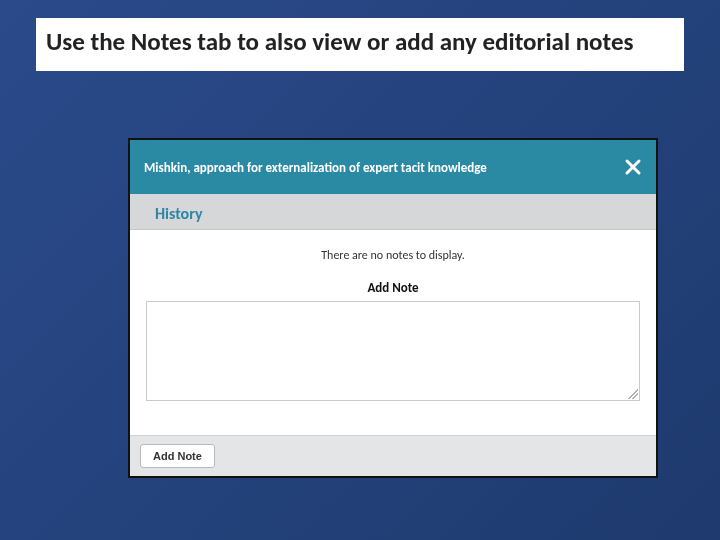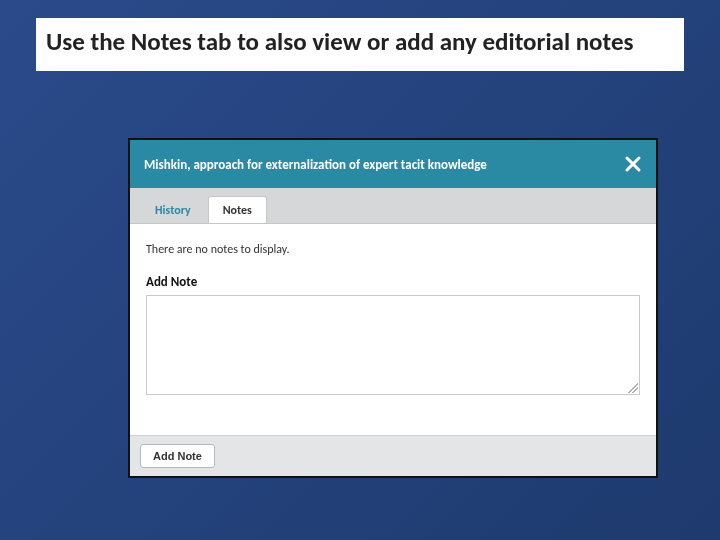--- a/index.html
+++ b/index.html
@@ -33,21 +33,21 @@
     flex-direction: column;
     overflow: hidden;
   }
   .modal-header {
     background: #2b8aa3;
     color: #fff;
     display: flex;
     align-items: center;
     justify-content: space-between;
     padding: 8px 12px 8px 14px;
-    height: 48px;
+    height: 54px;
   }
   .modal-header-title {
     font-size: 13px;
     font-weight: 600;
     white-space: nowrap;
     overflow: hidden;
   }
   .close-btn {
     width: 22px;
     height: 22px;
@@ -63,21 +63,21 @@
   .tab-strip {
     background: #d6d7d8;
     display: flex;
     align-items: flex-end;
     padding: 8px 10px 0 10px;
     height: 36px;
     border-bottom: 1px solid #c5c6c7;
   }
   .tab {
     padding: 6px 14px;
-    font-size: 12px;
+    font-size: 16px;
     font-weight: 600;
     cursor: pointer;
     border: 1px solid transparent;
     border-bottom: none;
     margin-right: 2px;
   }
   .tab.inactive {
     color: #2e87a3;
     background: transparent;
   }
@@ -88,20 +88,21 @@
     border-top-left-radius: 3px;
     border-top-right-radius: 3px;
   }
   .modal-body {
     flex: 1;
     background: #ffffff;
     padding: 18px 16px 10px 16px;
     display: flex;
     flex-direction: column;
     position: relative;
+    align-items: center;
   }
   .no-notes {
     font-size: 12px;
     color: #333;
     margin-bottom: 18px;
   }
   .add-note-label {
     font-size: 13px;
     font-weight: 700;
     color: #111;
@@ -163,21 +164,20 @@
     <div class="close-btn">
       <svg width="18" height="18" viewBox="0 0 18 18">
         <line x1="3" y1="3" x2="15" y2="15" stroke="#fff" stroke-width="3" stroke-linecap="round"></line>
         <line x1="15" y1="3" x2="3" y2="15" stroke="#fff" stroke-width="3" stroke-linecap="round"></line>
       </svg>
     </div>
   </div>
 
   <div class="tab-strip">
     <div class="tab inactive">History</div>
-    <div class="tab active">Notes</div>
   </div>
 
   <div class="modal-body">
     <div class="no-notes">There are no notes to display.</div>
     <div class="add-note-label">Add Note</div>
     <div class="textarea-wrap">
       <textarea class="note-textarea" style=""></textarea>
     </div>
   </div>
 

